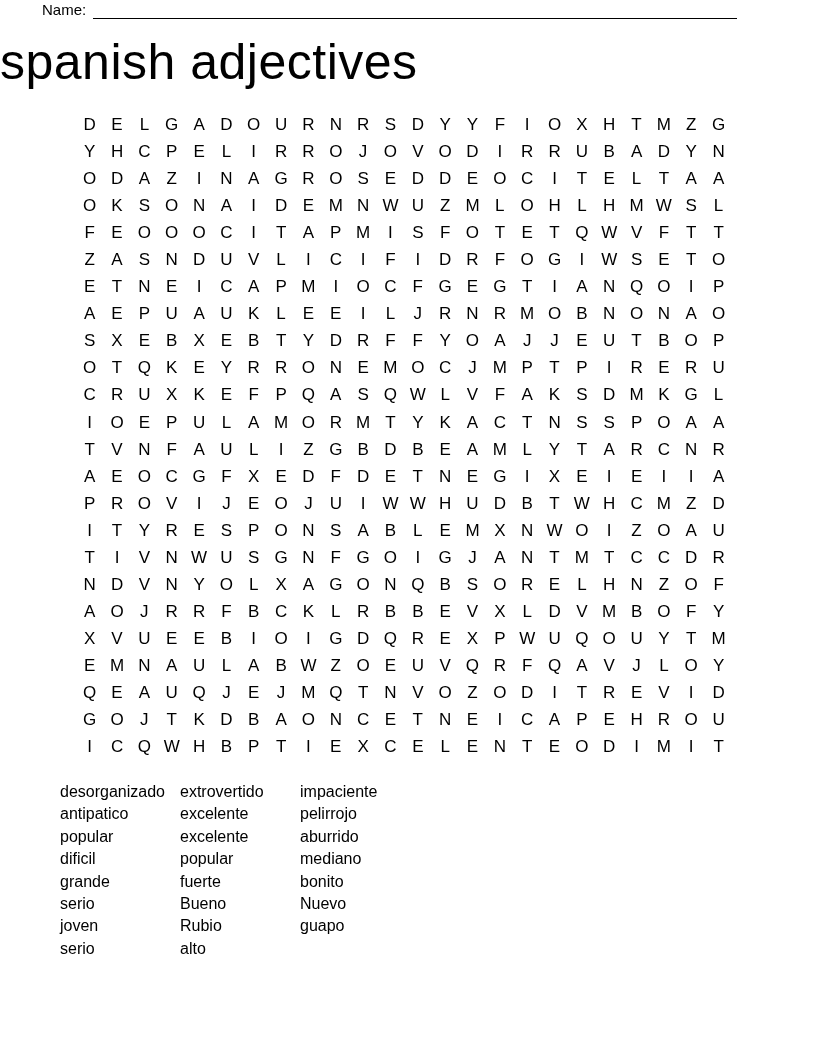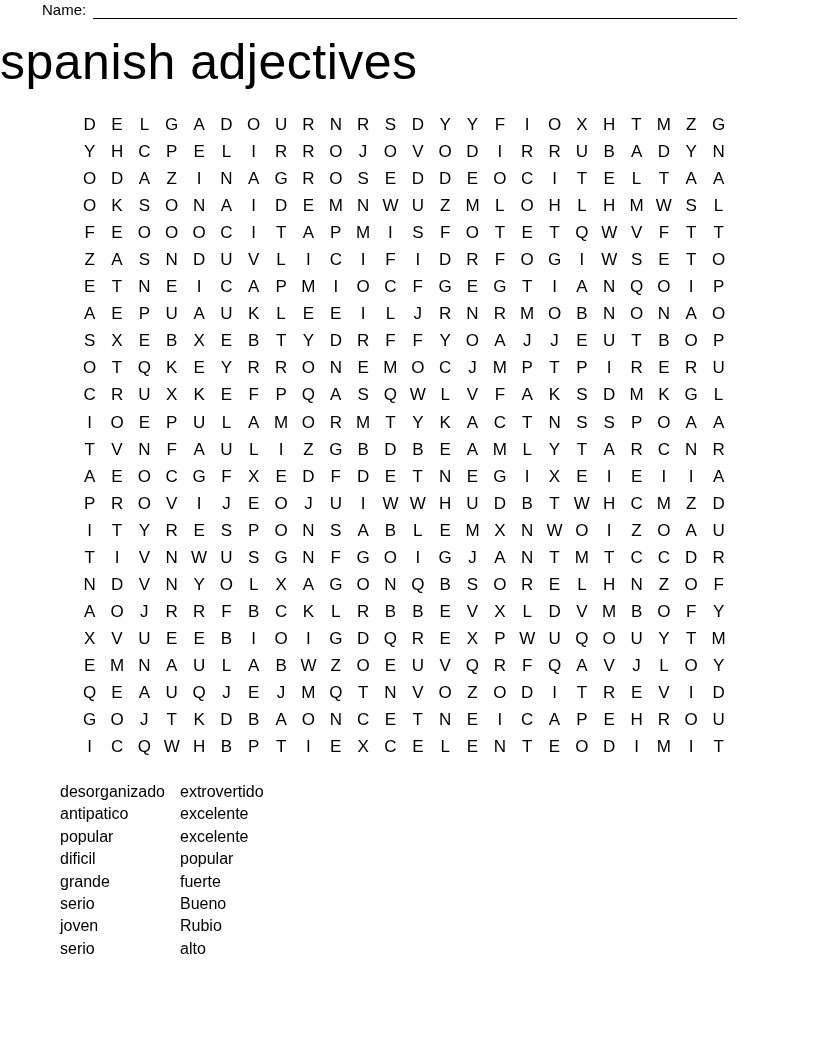--- a/index.html
+++ b/index.html
@@ -684,14 +684,23 @@
       <div class="word-col">
         <div class="word">extrovertido</div>
         <div class="word">excelente</div>
         <div class="word">excelente</div>
         <div class="word">popular</div>
         <div class="word">fuerte</div>
         <div class="word">Bueno</div>
         <div class="word">Rubio</div>
         <div class="word">alto</div>
       </div>
+      <div class="word-col">
+        <div class="word">impaciente</div>
+        <div class="word">pelirrojo</div>
+        <div class="word">aburrido</div>
+        <div class="word">mediano</div>
+        <div class="word">bonito</div>
+        <div class="word">Nuevo</div>
+        <div class="word">guapo</div>
+      </div>
     </div>
 </div>
 
 </body></html>

